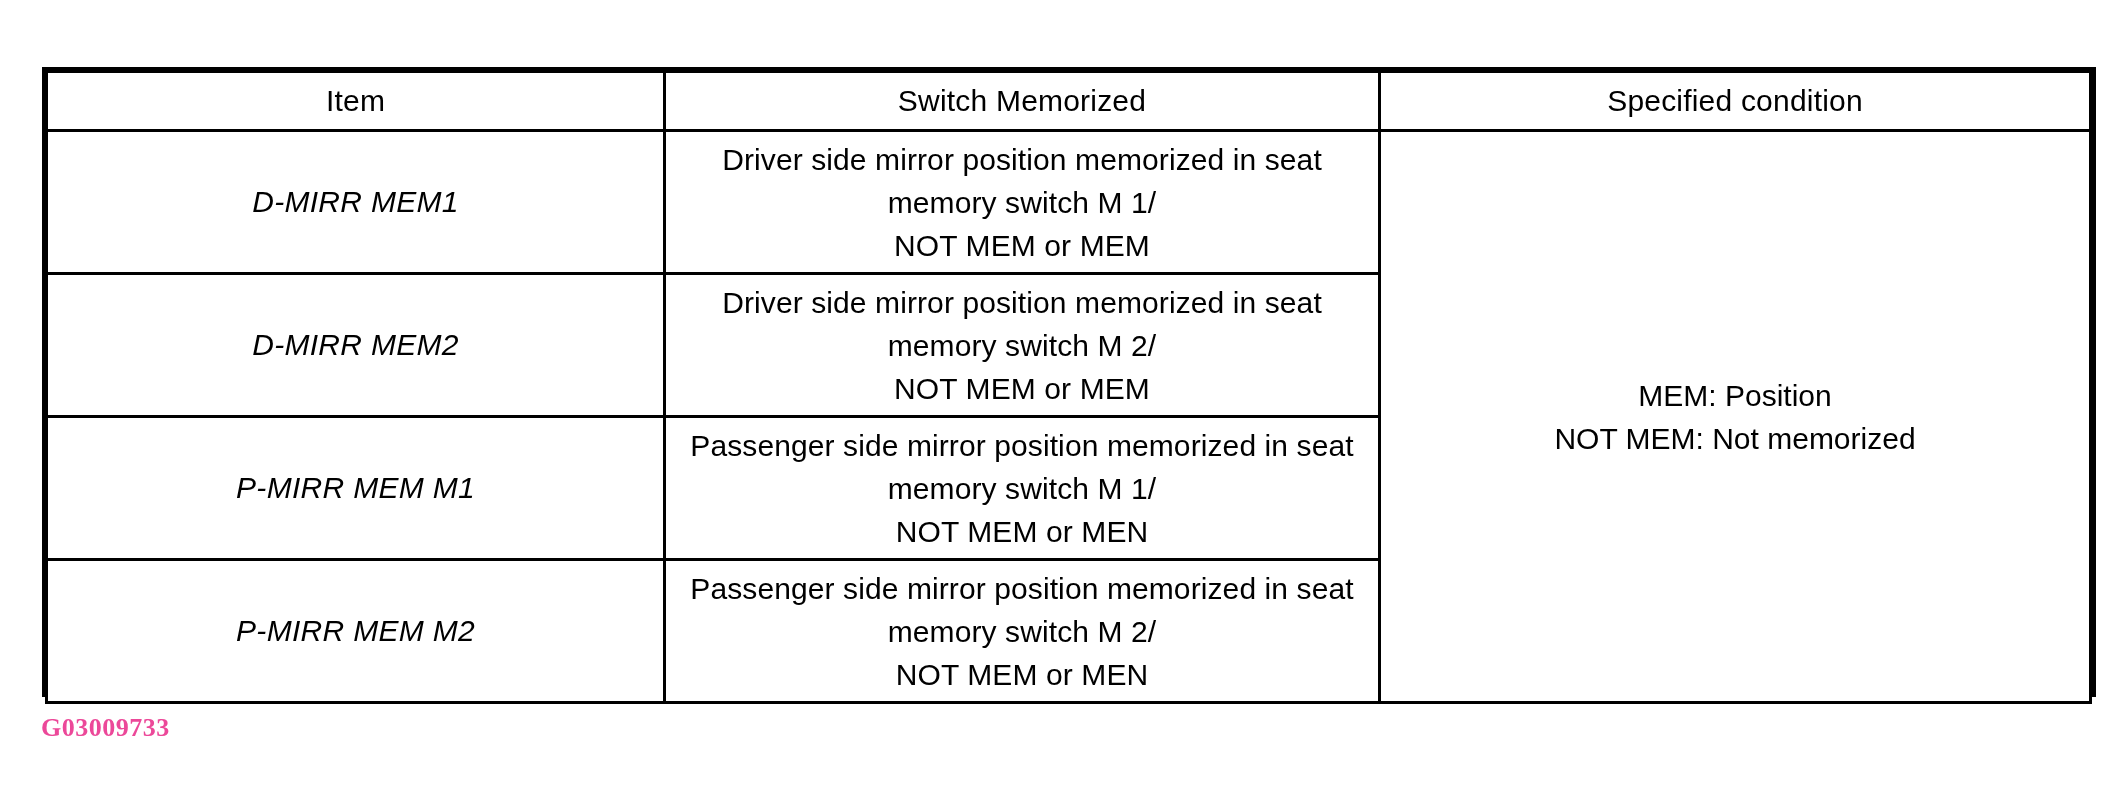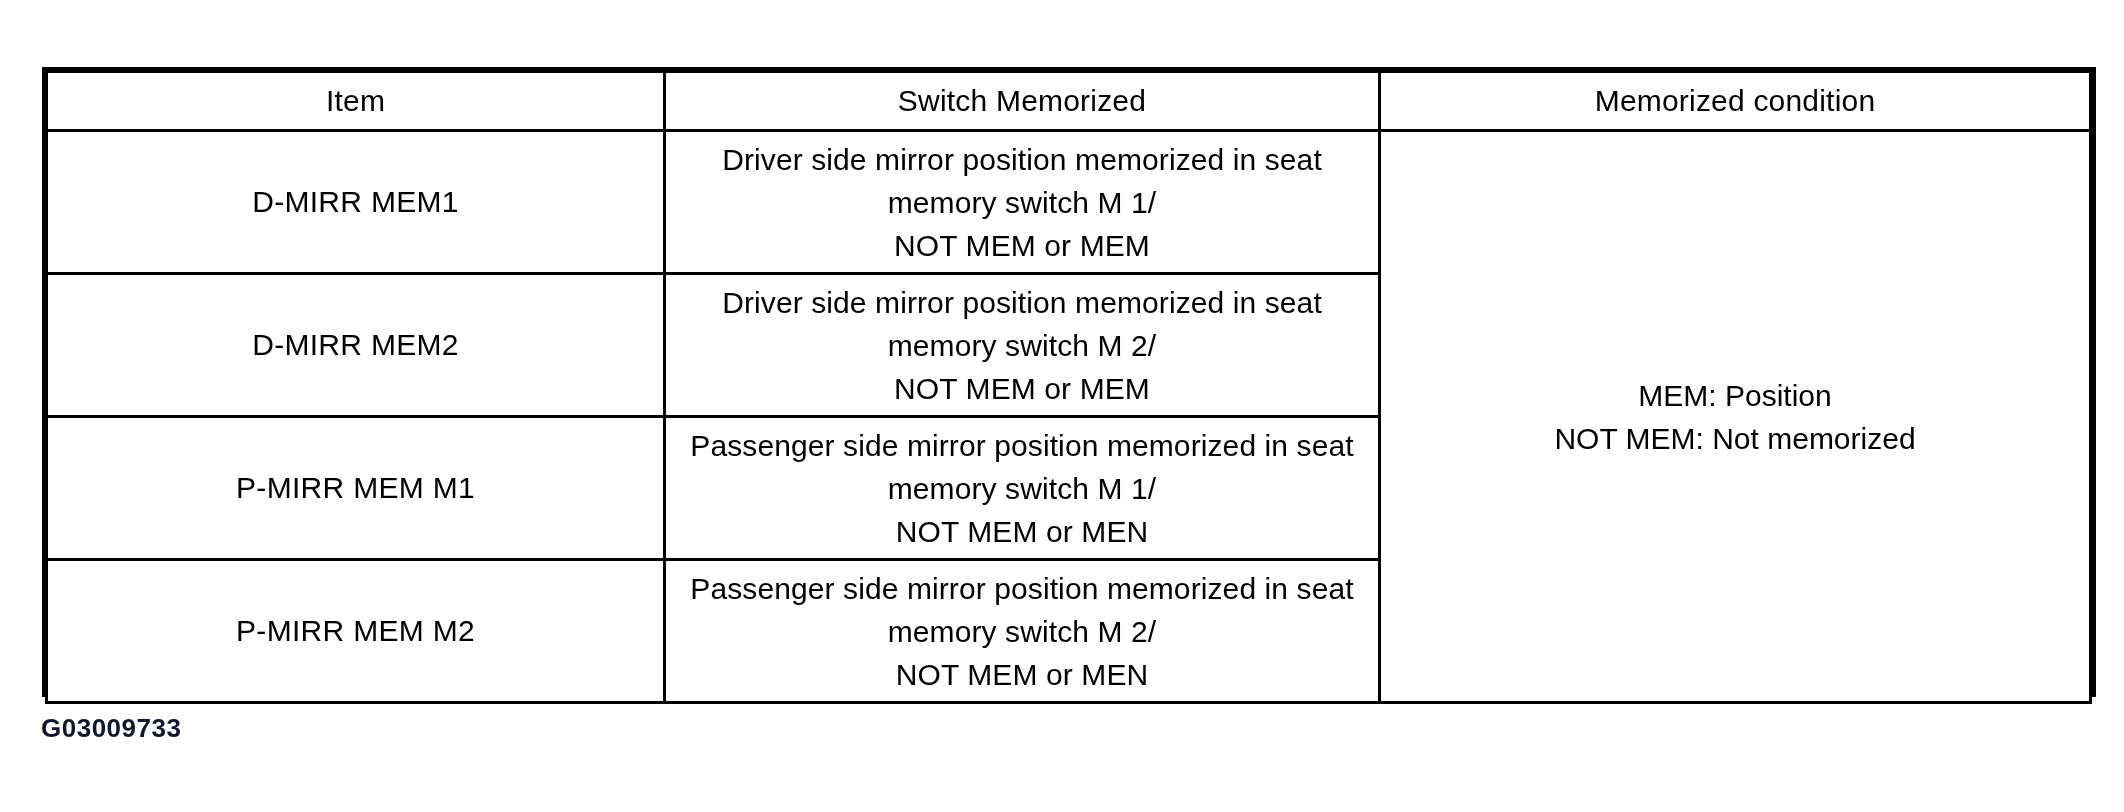--- a/index.html
+++ b/index.html
@@ -72,20 +72,21 @@
 
   .data-row td {
     height: 140px;
     font-size: 30px;
   }
 
   .cell-item {
     font-size: 31px;
     line-height: 36px;
     letter-spacing: 0.3px;
+    font-style: italic;
   }
 
   .cell-switch {
     font-size: 30px;
     line-height: 43px;
     letter-spacing: 0.1px;
   }
 
   .cell-switch .ln {
     display: block;
@@ -103,43 +104,43 @@
     white-space: nowrap;
   }
 
   .figure-id {
     position: absolute;
     left: 33px;
     top: 713px;
     font-size: 26px;
     font-weight: bold;
     letter-spacing: 0.5px;
-    font-family: Liberation Sans, sans-serif;
-    color: #0f172a;
+    font-family: Liberation Serif, serif;
+    color: #ec4899;
     white-space: nowrap;
   }
 </style>
 </head>
 <body>
 
 <div class="page">
 
   <div class="frame"></div>
 
   <table class="spec-table">
     <colgroup>
       <col class="col-item">
       <col class="col-switch">
       <col class="col-cond">
     </colgroup>
     <thead>
       <tr class="header-row">
         <th>Item</th>
         <th>Switch Memorized</th>
-        <th>Memorized condition</th>
+        <th>Specified condition</th>
       </tr>
     </thead>
     <tbody>
       <tr class="data-row">
         <td class="cell-item">D-MIRR MEM1</td>
         <td class="cell-switch">
           <span class="ln">Driver side mirror position memorized in seat</span>
           <span class="ln">memory switch M 1/</span>
           <span class="ln">NOT MEM or MEM</span>
         </td>

